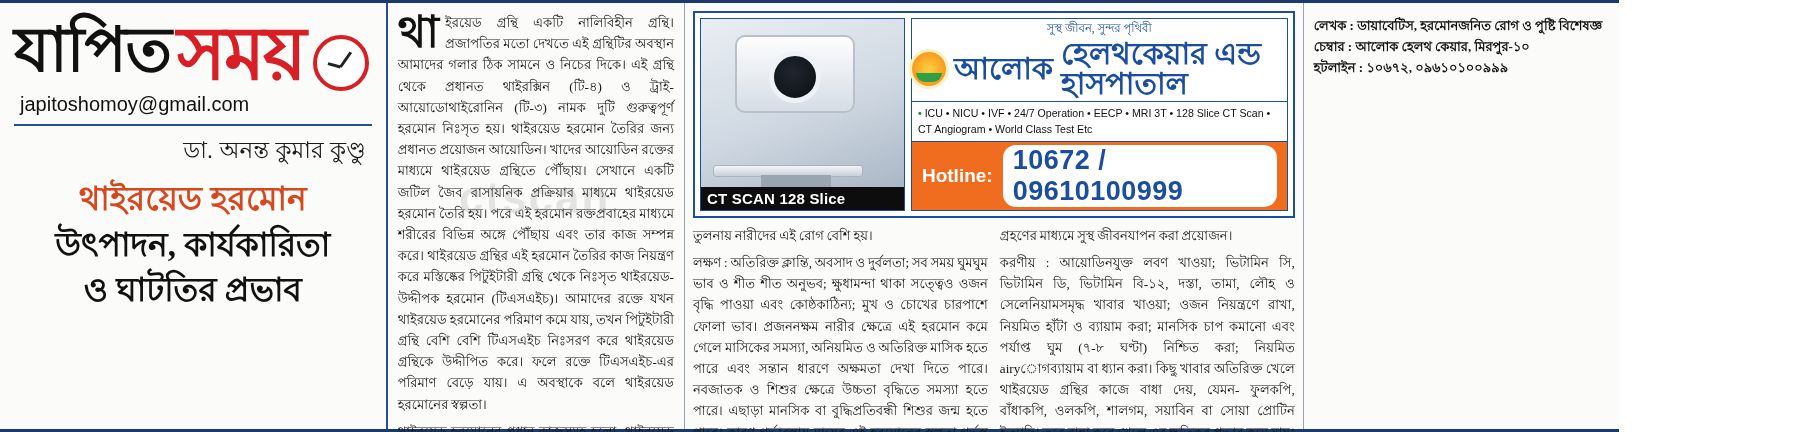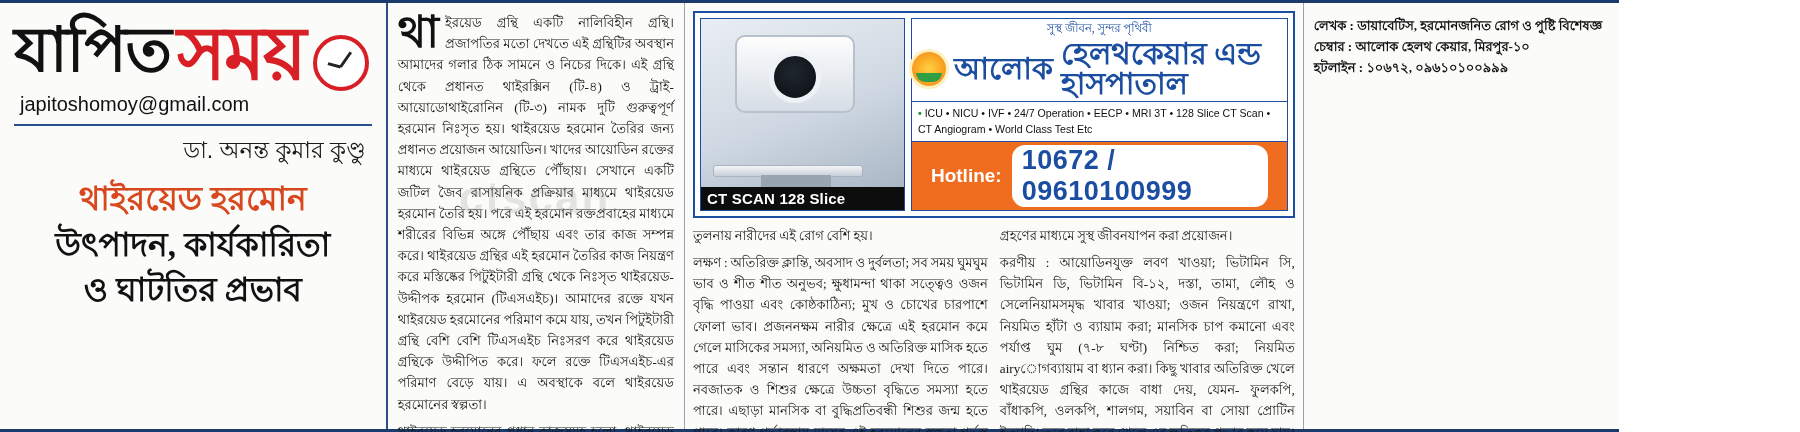--- a/index.html
+++ b/index.html
@@ -241,21 +241,21 @@
   }
   .svc b { color:#c8102e; }
   .bull { color:#1f8a3b; font-weight:700; }
   .hotline {
     background:#f06c1e;
     color:#fff;
     display:flex;
     align-items:center;
     justify-content:flex-end;
     gap:10px;
-    padding:3px 19px;
+    padding:3px 10px;
   }
   .hot-label { font-size:19px; font-weight:700; color:#fff; }
   .hot-num {
     background:#fff;
     color:#1b4ea0;
     font-size:27px;
     font-weight:700;
     padding:0 10px;
     border-radius:13px;
     letter-spacing:0.5px;

